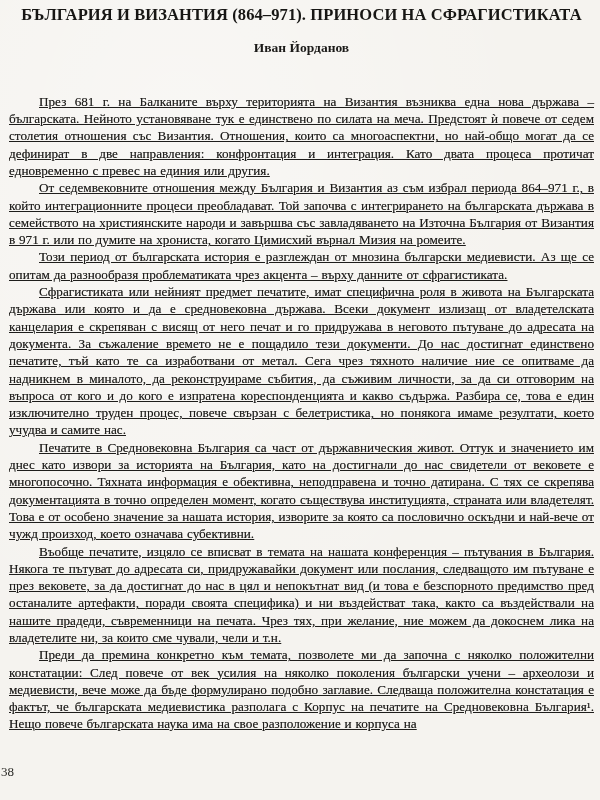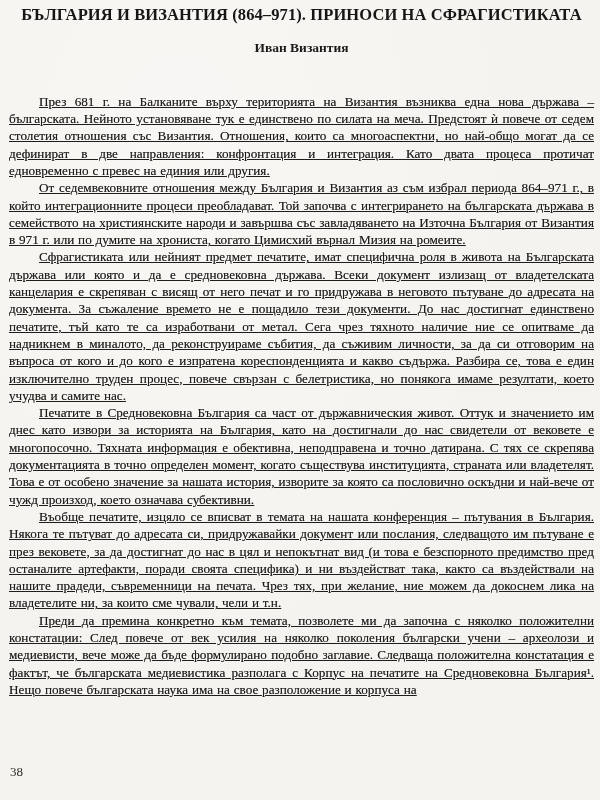--- a/index.html
+++ b/index.html
@@ -45,37 +45,38 @@
     text-shadow: 0 0 0.4px rgba(30,29,27,0.55);
     text-decoration: underline;
   }
   .body-text p {
     margin: 0;
     text-indent: 30px;
     word-spacing: 0.5px;
   }
   .page-number {
     position: absolute;
-    left: 10px;
+    left: 1px;
     bottom: 20px;
     font-size: 13px;
     color: #2a2926;
   }
 </style>
 </head>
 <body>
 
 <div class="page">
   <h1 class="title">БЪЛГАРИЯ И ВИЗАНТИЯ (864–971). ПРИНОСИ НА СФРАГИСТИКАТА</h1>
 
-  <div class="author">Иван Византия</div>
+  <div class="author">Иван Йорданов</div>
 
   <div class="body-text">
       <p>През 681 г. на Балканите върху територията на Византия възниква една нова държава – българската. Нейното установяване тук е единствено по силата на меча. Предстоят ѝ повече от седем столетия отношения със Византия. Отношения, които са многоаспектни, но най-общо могат да се дефинират в две направления: конфронтация и интеграция. Като двата процеса протичат едновременно с превес на единия или другия.</p>
       <p>От седемвековните отношения между България и Византия аз съм избрал периода 864–971 г., в който интеграционните процеси преобладават. Той започва с интегрирането на българската държава в семейството на християнските народи и завършва със завладяването на Източна България от Византия в 971 г. или по думите на хрониста, когато Цимисхий върнал Мизия на ромеите.</p>
+      <p>Този период от българската история е разглеждан от мнозина български медиевисти. Аз ще се опитам да разнообразя проблематиката чрез акцента – върху данните от сфрагистиката.</p>
       <p>Сфрагистиката или нейният предмет печатите, имат специфична роля в живота на Българската държава или която и да е средновековна държава. Всеки документ излизащ от владетелската канцелария е скрепяван с висящ от него печат и го придружава в неговото пътуване до адресата на документа. За съжаление времето не е пощадило тези документи. До нас достигнат единствено печатите, тъй като те са изработвани от метал. Сега чрез тяхното наличие ние се опитваме да надникнем в миналото, да реконструираме събития, да съживим личности, за да си отговорим на въпроса от кого и до кого е изпратена кореспонденцията и какво съдържа. Разбира се, това е един изключително труден процес, повече свързан с белетристика, но понякога имаме резултати, което учудва и самите нас.</p>
       <p>Печатите в Средновековна България са част от държавническия живот. Оттук и значението им днес като извори за историята на България, като на достигнали до нас свидетели от вековете е многопосочно. Тяхната информация е обективна, неподправена и точно датирана. С тях се скрепява документацията в точно определен момент, когато съществува институцията, страната или владетелят. Това е от особено значение за нашата история, изворите за която са пословично оскъдни и най-вече от чужд произход, което означава субективни.</p>
       <p>Въобще печатите, изцяло се вписват в темата на нашата конференция – пътувания в България. Някога те пътуват до адресата си, придружавайки документ или послания, следващото им пътуване е през вековете, за да достигнат до нас в цял и непокътнат вид (и това е безспорното предимство пред останалите артефакти, поради своята специфика) и ни въздействат така, както са въздействали на нашите прадеди, съвременници на печата. Чрез тях, при желание, ние можем да докоснем лика на владетелите ни, за които сме чували, чели и т.н.</p>
       <p>Преди да премина конкретно към темата, позволете ми да започна с няколко положителни констатации: След повече от век усилия на няколко поколения български учени – археолози и медиевисти, вече може да бъде формулирано подобно заглавие. Следваща положителна констатация е фактът, че българската медиевистика разполага с Корпус на печатите на Средновековна България¹. Нещо повече българската наука има на свое разположение и корпуса на</p>
     </div>
 
   <div class="page-number">38</div>
 </div>
 
 </body></html>

